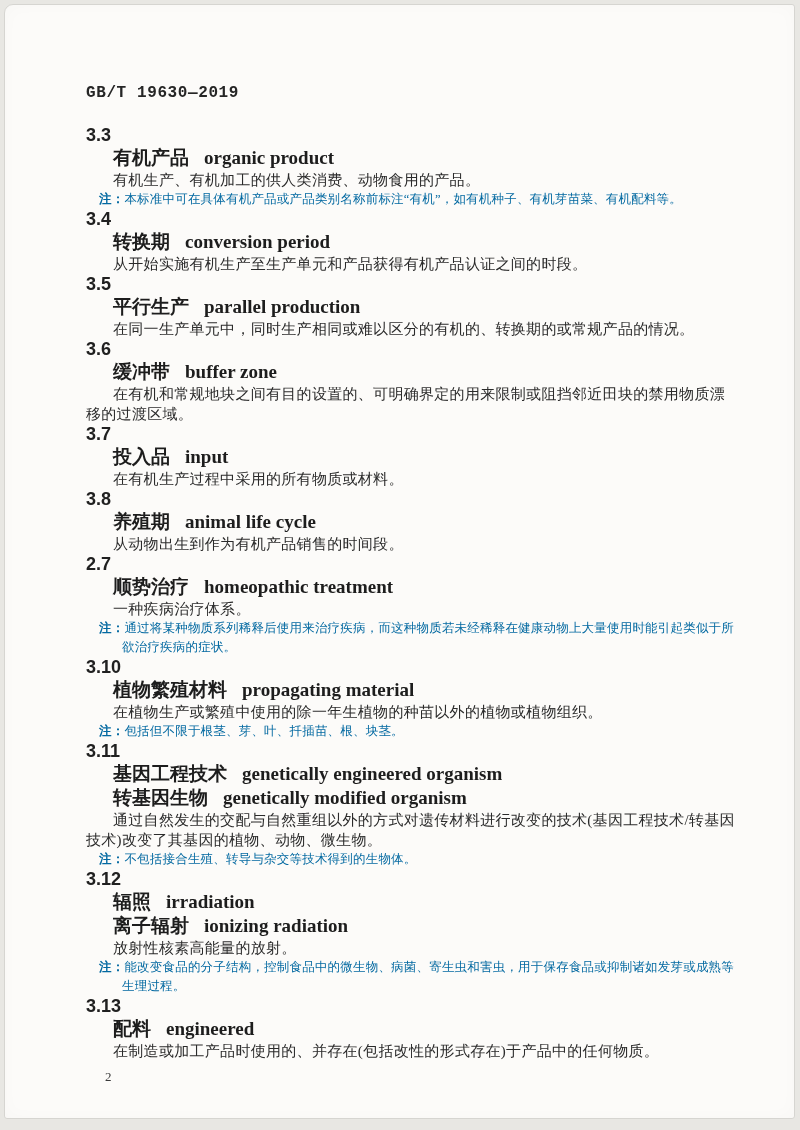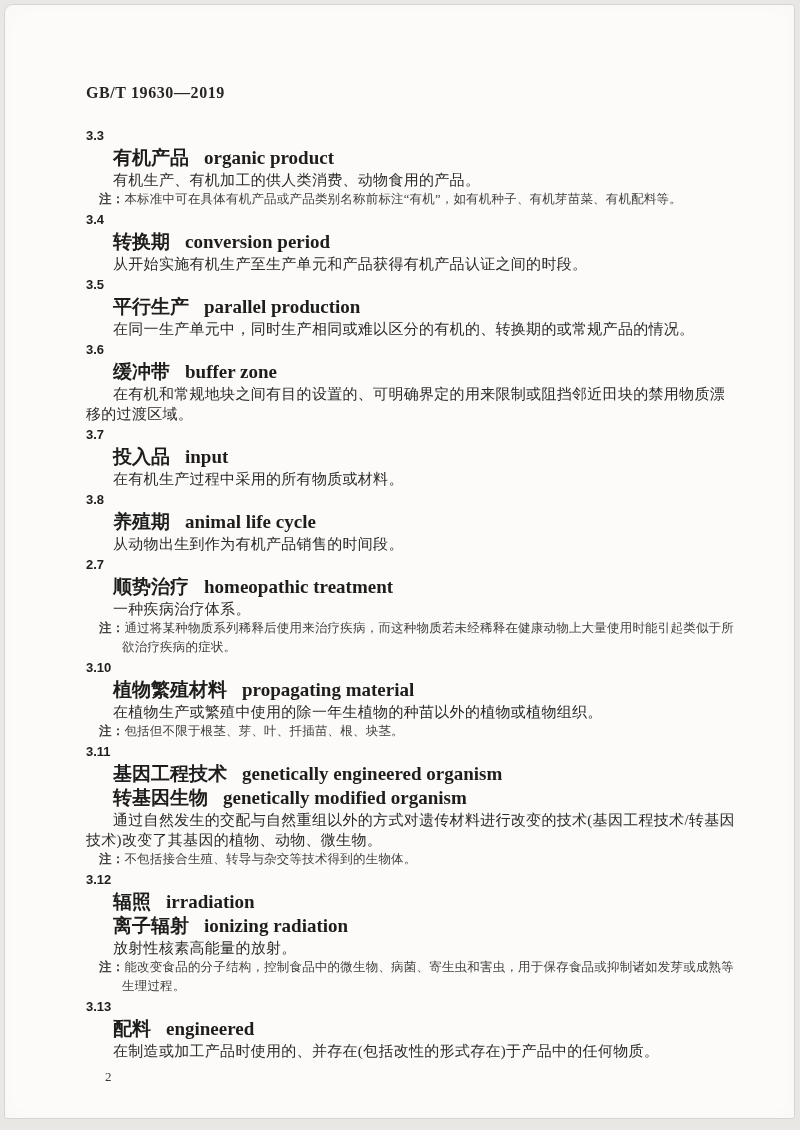--- a/index.html
+++ b/index.html
@@ -20,32 +20,32 @@
     border-radius: 9px 3px 3px 3px;
     box-shadow: inset 0 0 18px rgba(0,0,0,0.02);
   }
   .content {
     position: absolute;
     left: 81px; top: 78px;
     width: 650px;
     color: #2b2b2b;
   }
   .doc-header {
-    font-family: Liberation Serif, serif;
+    font-family: Liberation Mono, monospace;
     font-weight: 700;
     font-size: 16px;
     letter-spacing: 0.6px;
     color: #262626;
     line-height: 20px;
   }
   .sections { margin-top: 22px; }
   .sec-num {
     font-family: "Liberation Sans", "DejaVu Sans", sans-serif;
     font-weight: 600;
-    font-size: 13px;
+    font-size: 18px;
     line-height: 21px;
     color: #202020;
   }
   .term {
     line-height: 24px;
     font-size: 19px;
     font-weight: 700;
     padding-left: 27px;
     color: #1d1d1d;
   }
@@ -63,21 +63,21 @@
     text-indent: 27px;
     color: #2b2b2b;
     letter-spacing: 0.3px;
   }
   .note {
     margin: 0 0 0 13px;
     padding-left: 23px;
     text-indent: -23px;
     font-size: 12.5px;
     line-height: 19px;
-    color: #404040;
+    color: #0369a1;
     letter-spacing: 0.2px;
   }
   .note-label {
     font-family: "Liberation Sans", "DejaVu Sans", sans-serif;
     font-weight: 700;
     font-style: normal;
   }
   .page-num {
     font-size: 13px;
     line-height: 18px;

